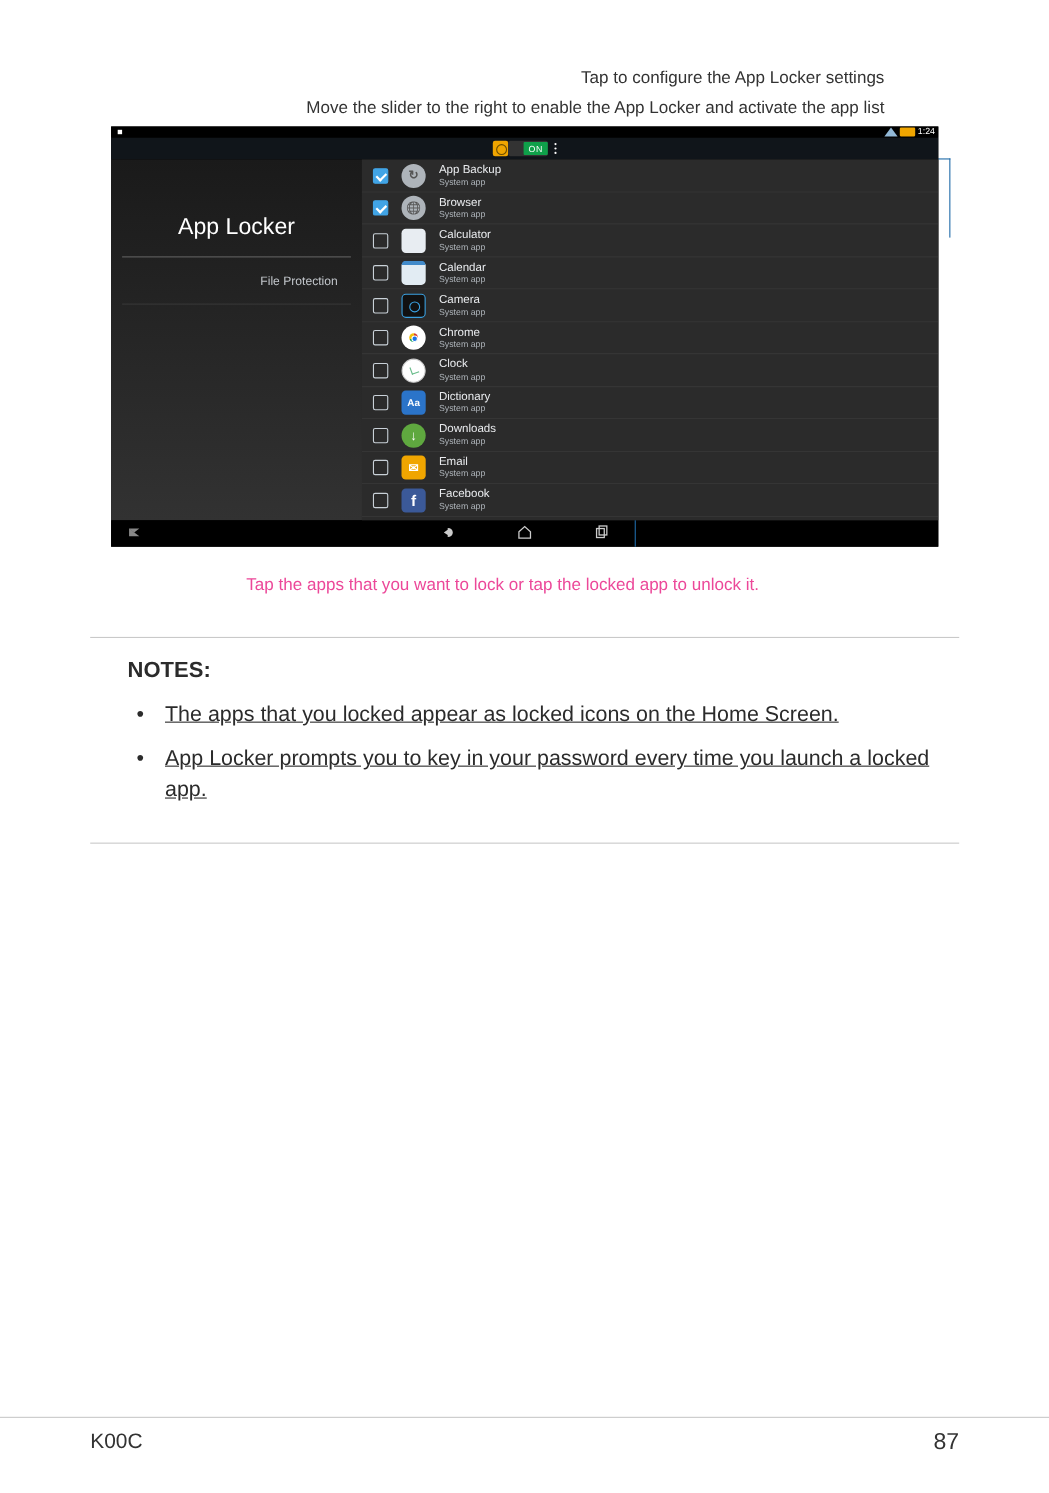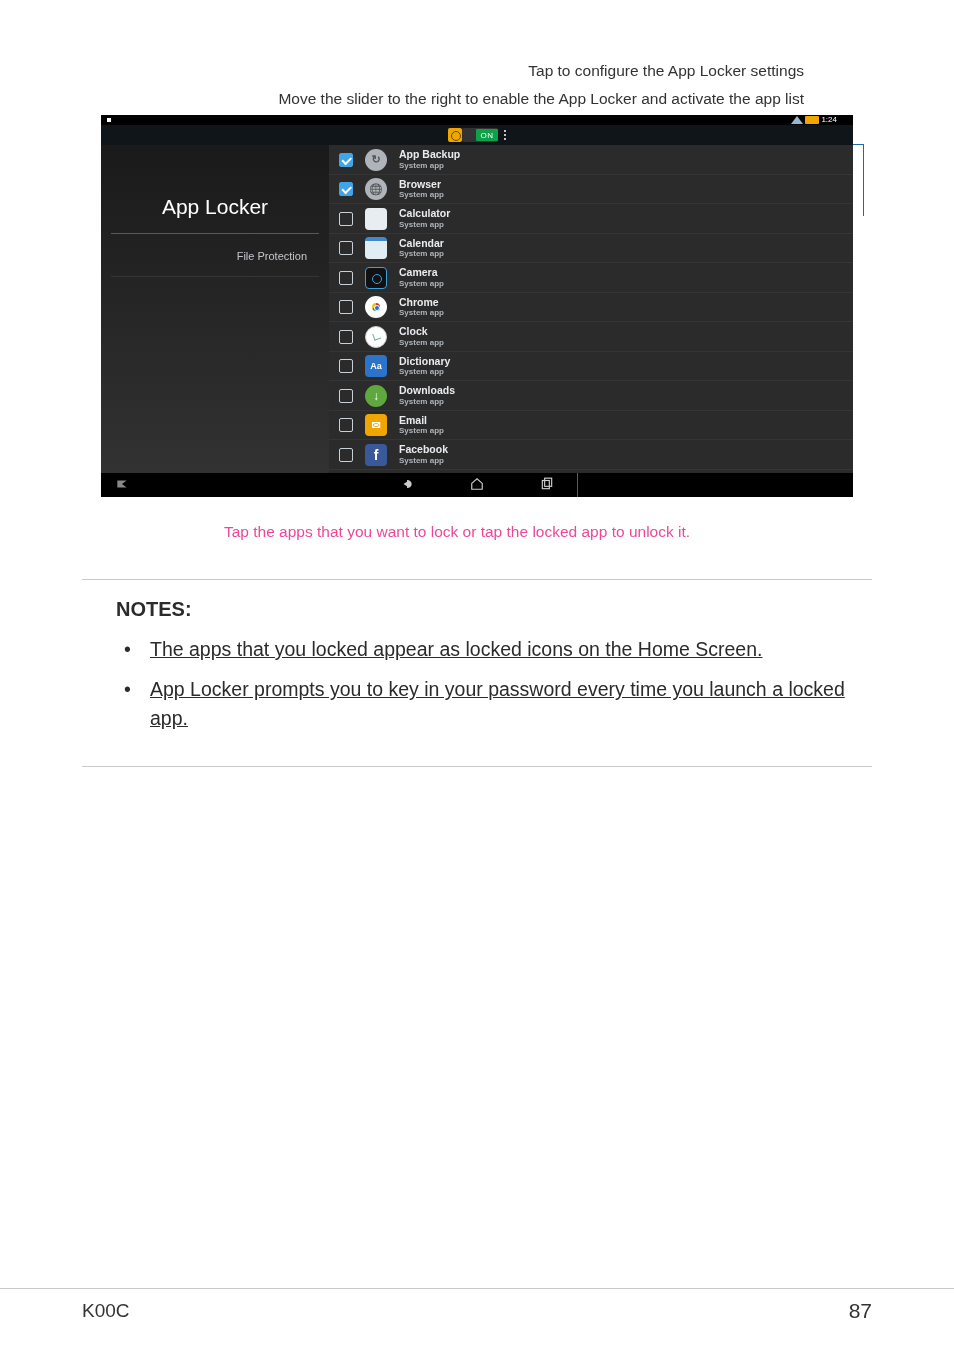--- a/index.html
+++ b/index.html
@@ -66,21 +66,21 @@
   }
   .statusbar {
     height: 10px;
     background: #000;
     position: relative;
   }
   .statusbar .left-dot {
     width: 4px; height: 4px; background:#fff; position:absolute; left:6px; top:3px;
   }
   .statusbar .right {
-    position:absolute; right:16px; top:0; font-size:8px; color:#fff;
+    position:absolute; right:3px; top:0; font-size:8px; color:#fff;
   }
   .notif {
     height: 20px;
     background: #10151a;
     display:flex; align-items:center; justify-content:center;
     padding: 0 6px;
   }
   .notif-left-icon {
     width: 14px; height: 14px; background:#f0a500; border-radius:2px; position:relative;
   }
@@ -137,21 +137,20 @@
   .apps {
     flex:1;
     background: #2b2b2b;
     overflow:hidden;
   }
   .app-row {
     display:flex; align-items:center; gap:12px;
     padding: 3px 10px;
     border-bottom: 1px solid rgba(255,255,255,0.05);
     height: 29.5px;
-    font-weight: bold;
   }
   .chk {
     width: 14px; height: 14px; border:1.5px solid #c9d1d8; border-radius:2px;
     position: relative; flex:0 0 auto;
   }
   .chk.checked {
     background:#41a4e6; border-color:#41a4e6;
   }
   .chk.checked::after {
     content:""; position:absolute; left:2px; top:3px; width:7px; height:3.5px;

